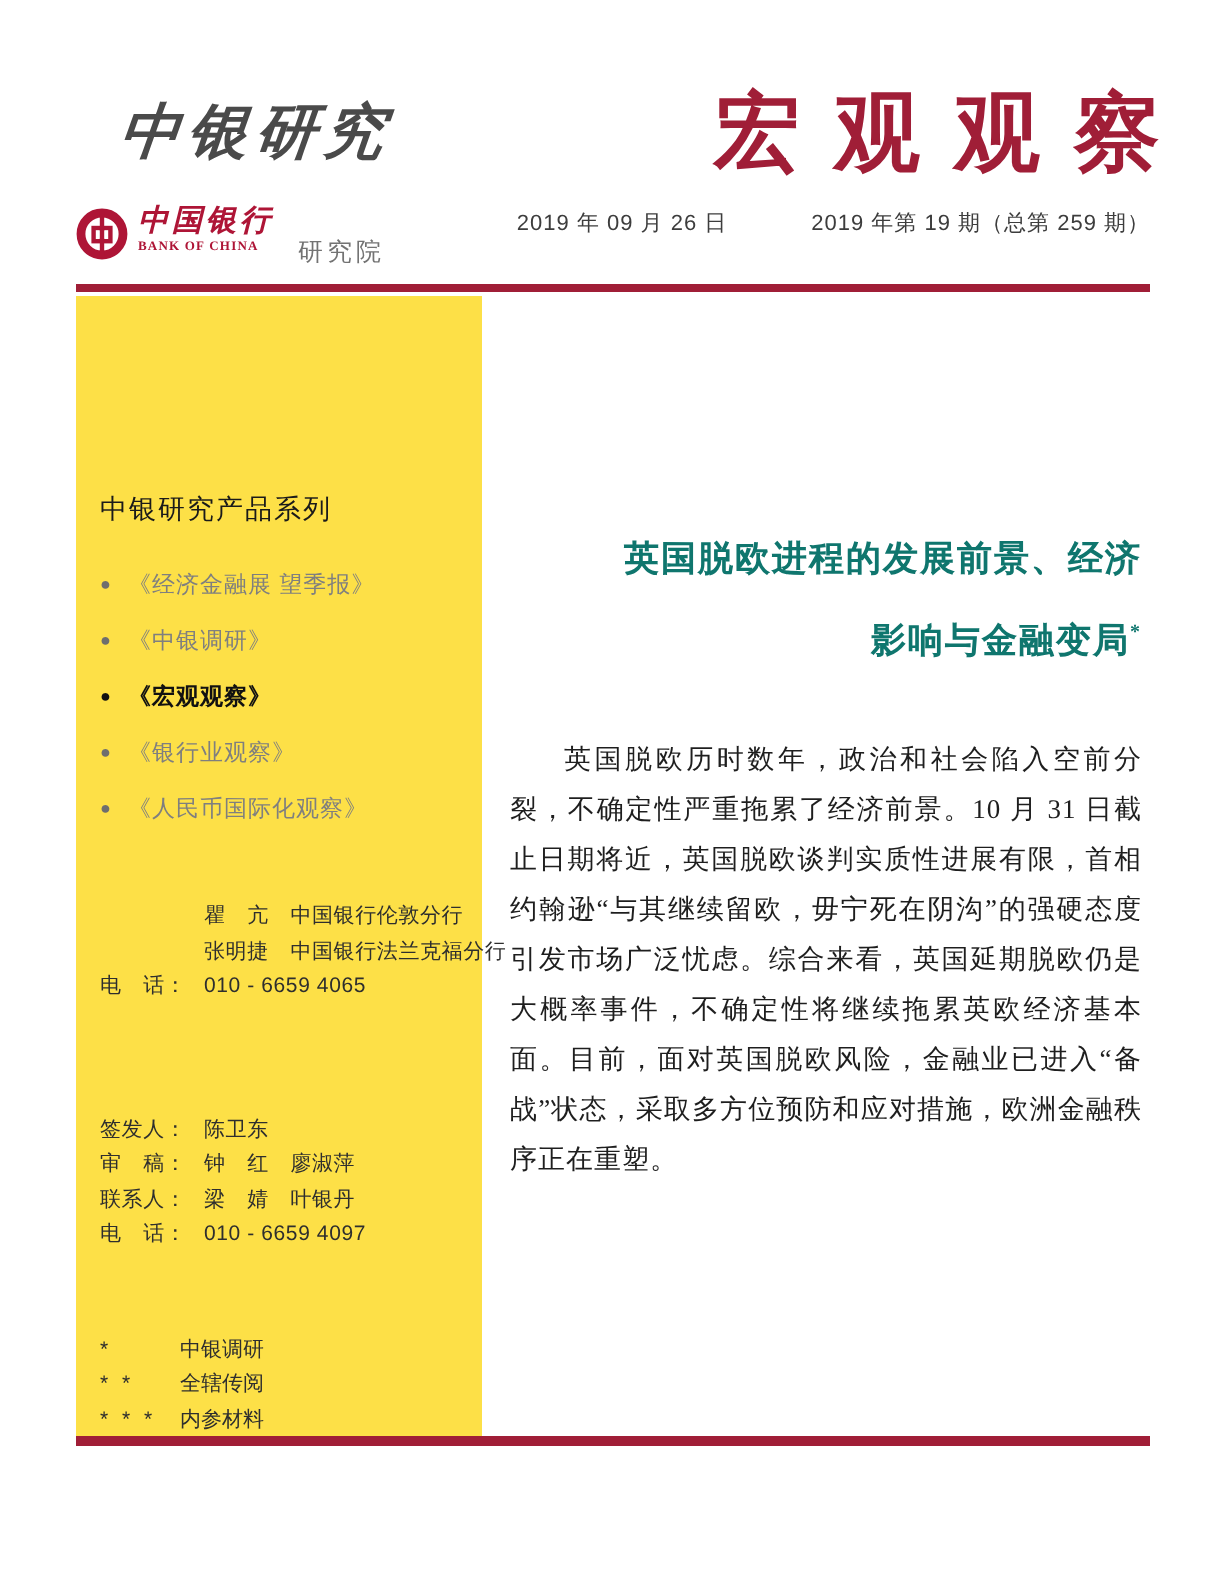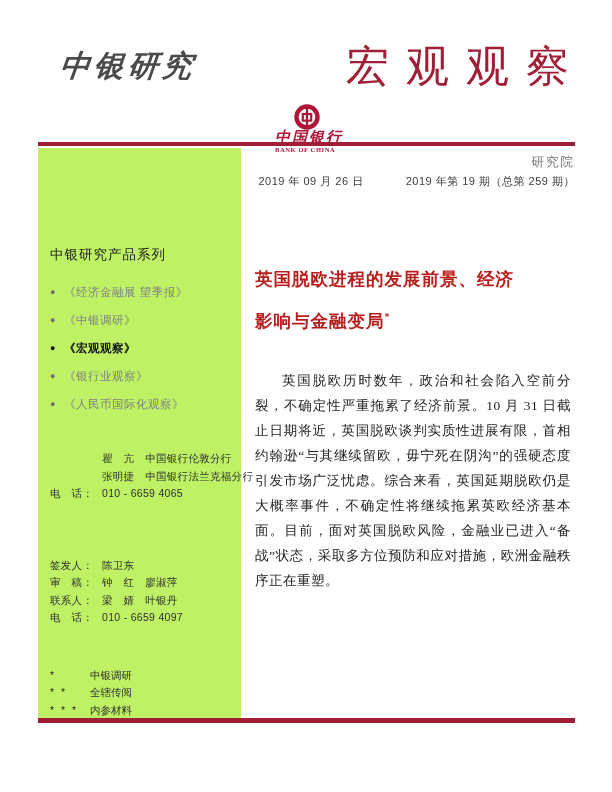--- a/index.html
+++ b/index.html
@@ -21,39 +21,38 @@
     font-family: "DejaVu Serif", cursive;
     font-style: italic;
     font-weight: bold;
     font-size: 30px;
     letter-spacing: 4px;
     color: #4a4a4a;
     transform: skewX(-6deg);
   }
   .masthead {
     position: absolute;
-    right: 43px; top: 38px;
-    font-family: "Liberation Serif", serif;
-    font-weight: normal;
+    right: 32px; top: 38px;
+    font-family: "Liberation Serif", serif;
+    font-weight: bold;
     font-size: 43px;
     letter-spacing: 17px;
     margin-right: -17px;
     color: #a01e37;
     white-space: nowrap;
   }
 
   
   .logo-row {
     position: absolute;
     left: 38px; top: 104px;
     width: 537px;
     height: 34px;
     display: flex;
-    align-items: center;
-    flex-direction: column;
+    align-items: flex-start;
   }
   .boc-mark { width: 26px; height: 26px; flex: 0 0 auto; }
   .bank-stack { margin-left: 5px; line-height: 1; }
   .bank-cn {
     font-family: "Liberation Serif", serif;
     font-weight: bold;
     font-style: italic;
     font-size: 15px;
     letter-spacing: 2px;
     color: #ae1536;
@@ -93,21 +92,21 @@
     left: 38px; top: 142px;
     width: 537px; height: 4px;
     background: #a01e37;
   }
 
   
   .sidebar {
     position: absolute;
     left: 38px; top: 148px;
     width: 203px; height: 570px;
-    background: #bef264;
+    background: #fde047;
     padding: 0 10px 0 12px;
   }
   .series-title {
     margin-top: 98px;
     font-size: 13.5px;
     color: #1a1a1a;
     letter-spacing: 1px;
   }
   .series-list { list-style: none; margin-top: 14px; }
   .series-item {
@@ -139,26 +138,26 @@
 
   
   .main {
     position: absolute;
     left: 241px; top: 148px;
     width: 334px; height: 570px;
     padding: 0 4px 0 14px;
   }
   .doc-title {
     margin-top: 112px;
-    text-align: left;
+    text-align: right;
     font-family: "Liberation Serif", serif;
     font-weight: bold;
     font-size: 17.5px;
     line-height: 38px;
-    color: #b91c1c;
+    color: #0f766e;
     letter-spacing: 1px;
   }
   .doc-title sup { font-size: 10px; }
   .body-text {
     margin-top: 28px;
     font-family: "Liberation Serif", serif;
     font-size: 13.5px;
     line-height: 25px;
     color: #1e1e1e;
     text-align: justify;

